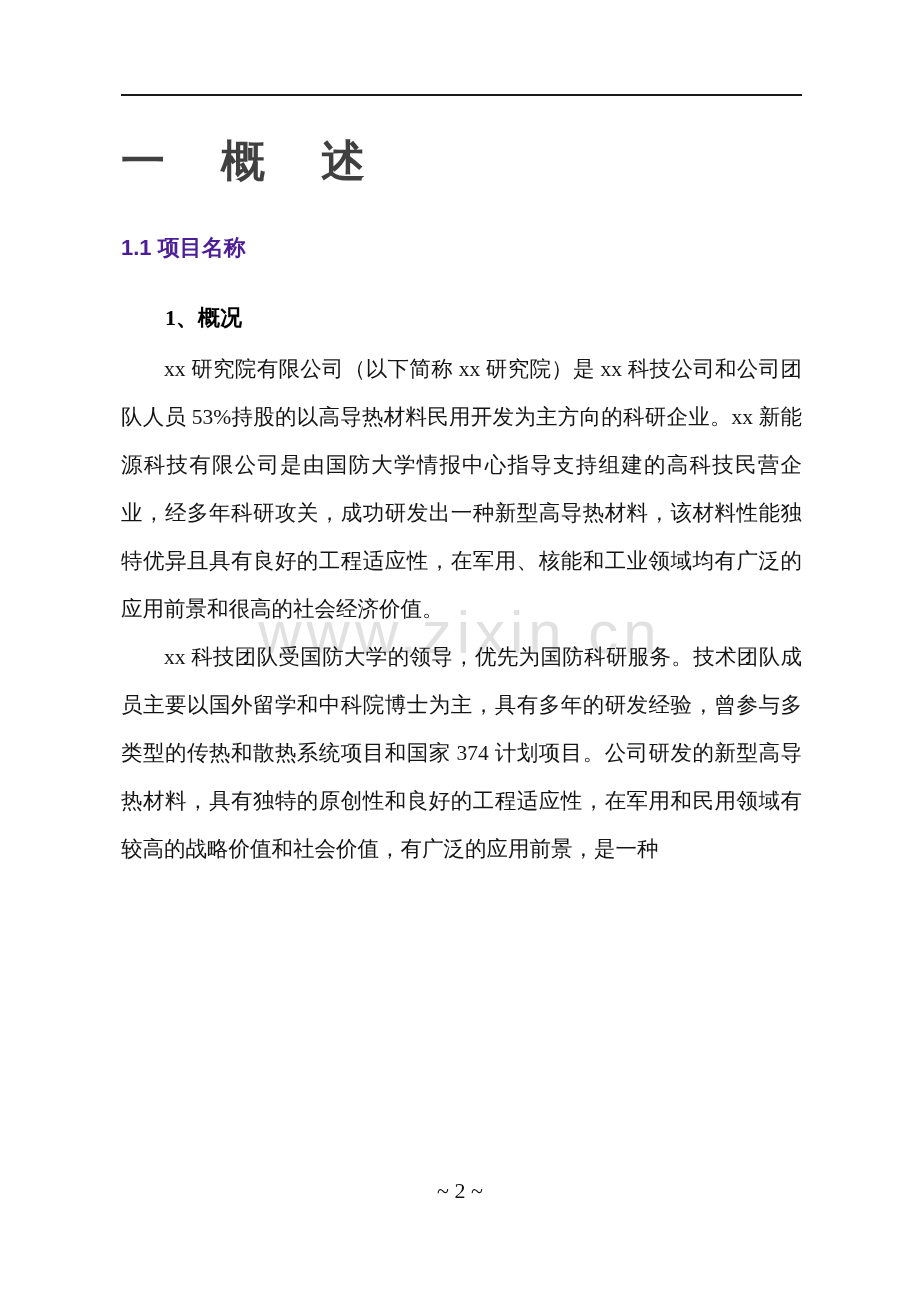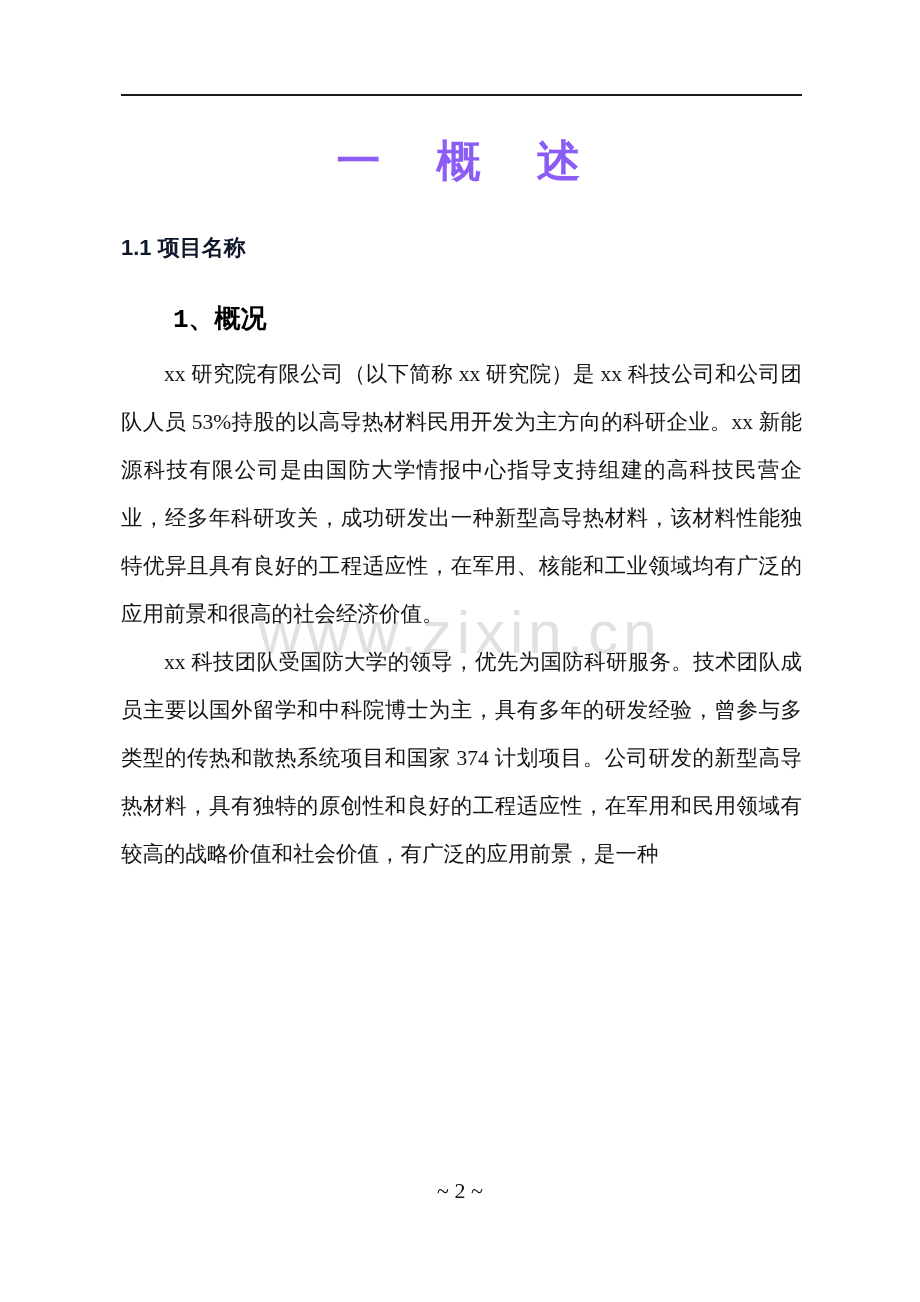--- a/index.html
+++ b/index.html
@@ -22,47 +22,46 @@
     padding: 0 118px 0 121px;
   }
   .header-rule {
     margin-top: 94px;
     border: none;
     border-top: 2px solid #1a1a1a;
     height: 0;
   }
   .doc-title {
     margin: 40px 0 0 0;
-    text-align: center;
     font-family: "Liberation Sans", sans-serif;
     font-weight: 700;
     font-size: 44px;
     line-height: 1.15;
     letter-spacing: 6px;
-    color: #8b5cf6;
+    color: #404040;
   }
   .h-sec {
     margin: 48px 0 0 0;
     font-family: "Liberation Sans", sans-serif;
     font-weight: 700;
     font-size: 22px;
     line-height: 1.2;
-    color: #0f172a;
+    color: #4c1d95;
   }
   .para-name {
     margin: 44px 0 0 0;
     font-size: 21px;
     line-height: 30px;
     text-indent: 2em;
   }
   .h-sub {
     margin: 44px 0 0 0;
-    font-family: Liberation Mono, monospace;
+    font-family: Liberation Serif, serif;
     font-weight: 700;
-    font-size: 26px;
+    font-size: 22px;
     line-height: 1.2;
     text-indent: 2em;
     color: #000000;
   }
   .body-para {
     margin: 0;
     font-size: 21.5px;
     line-height: 48px;
     text-align: justify;
     text-indent: 2em;

